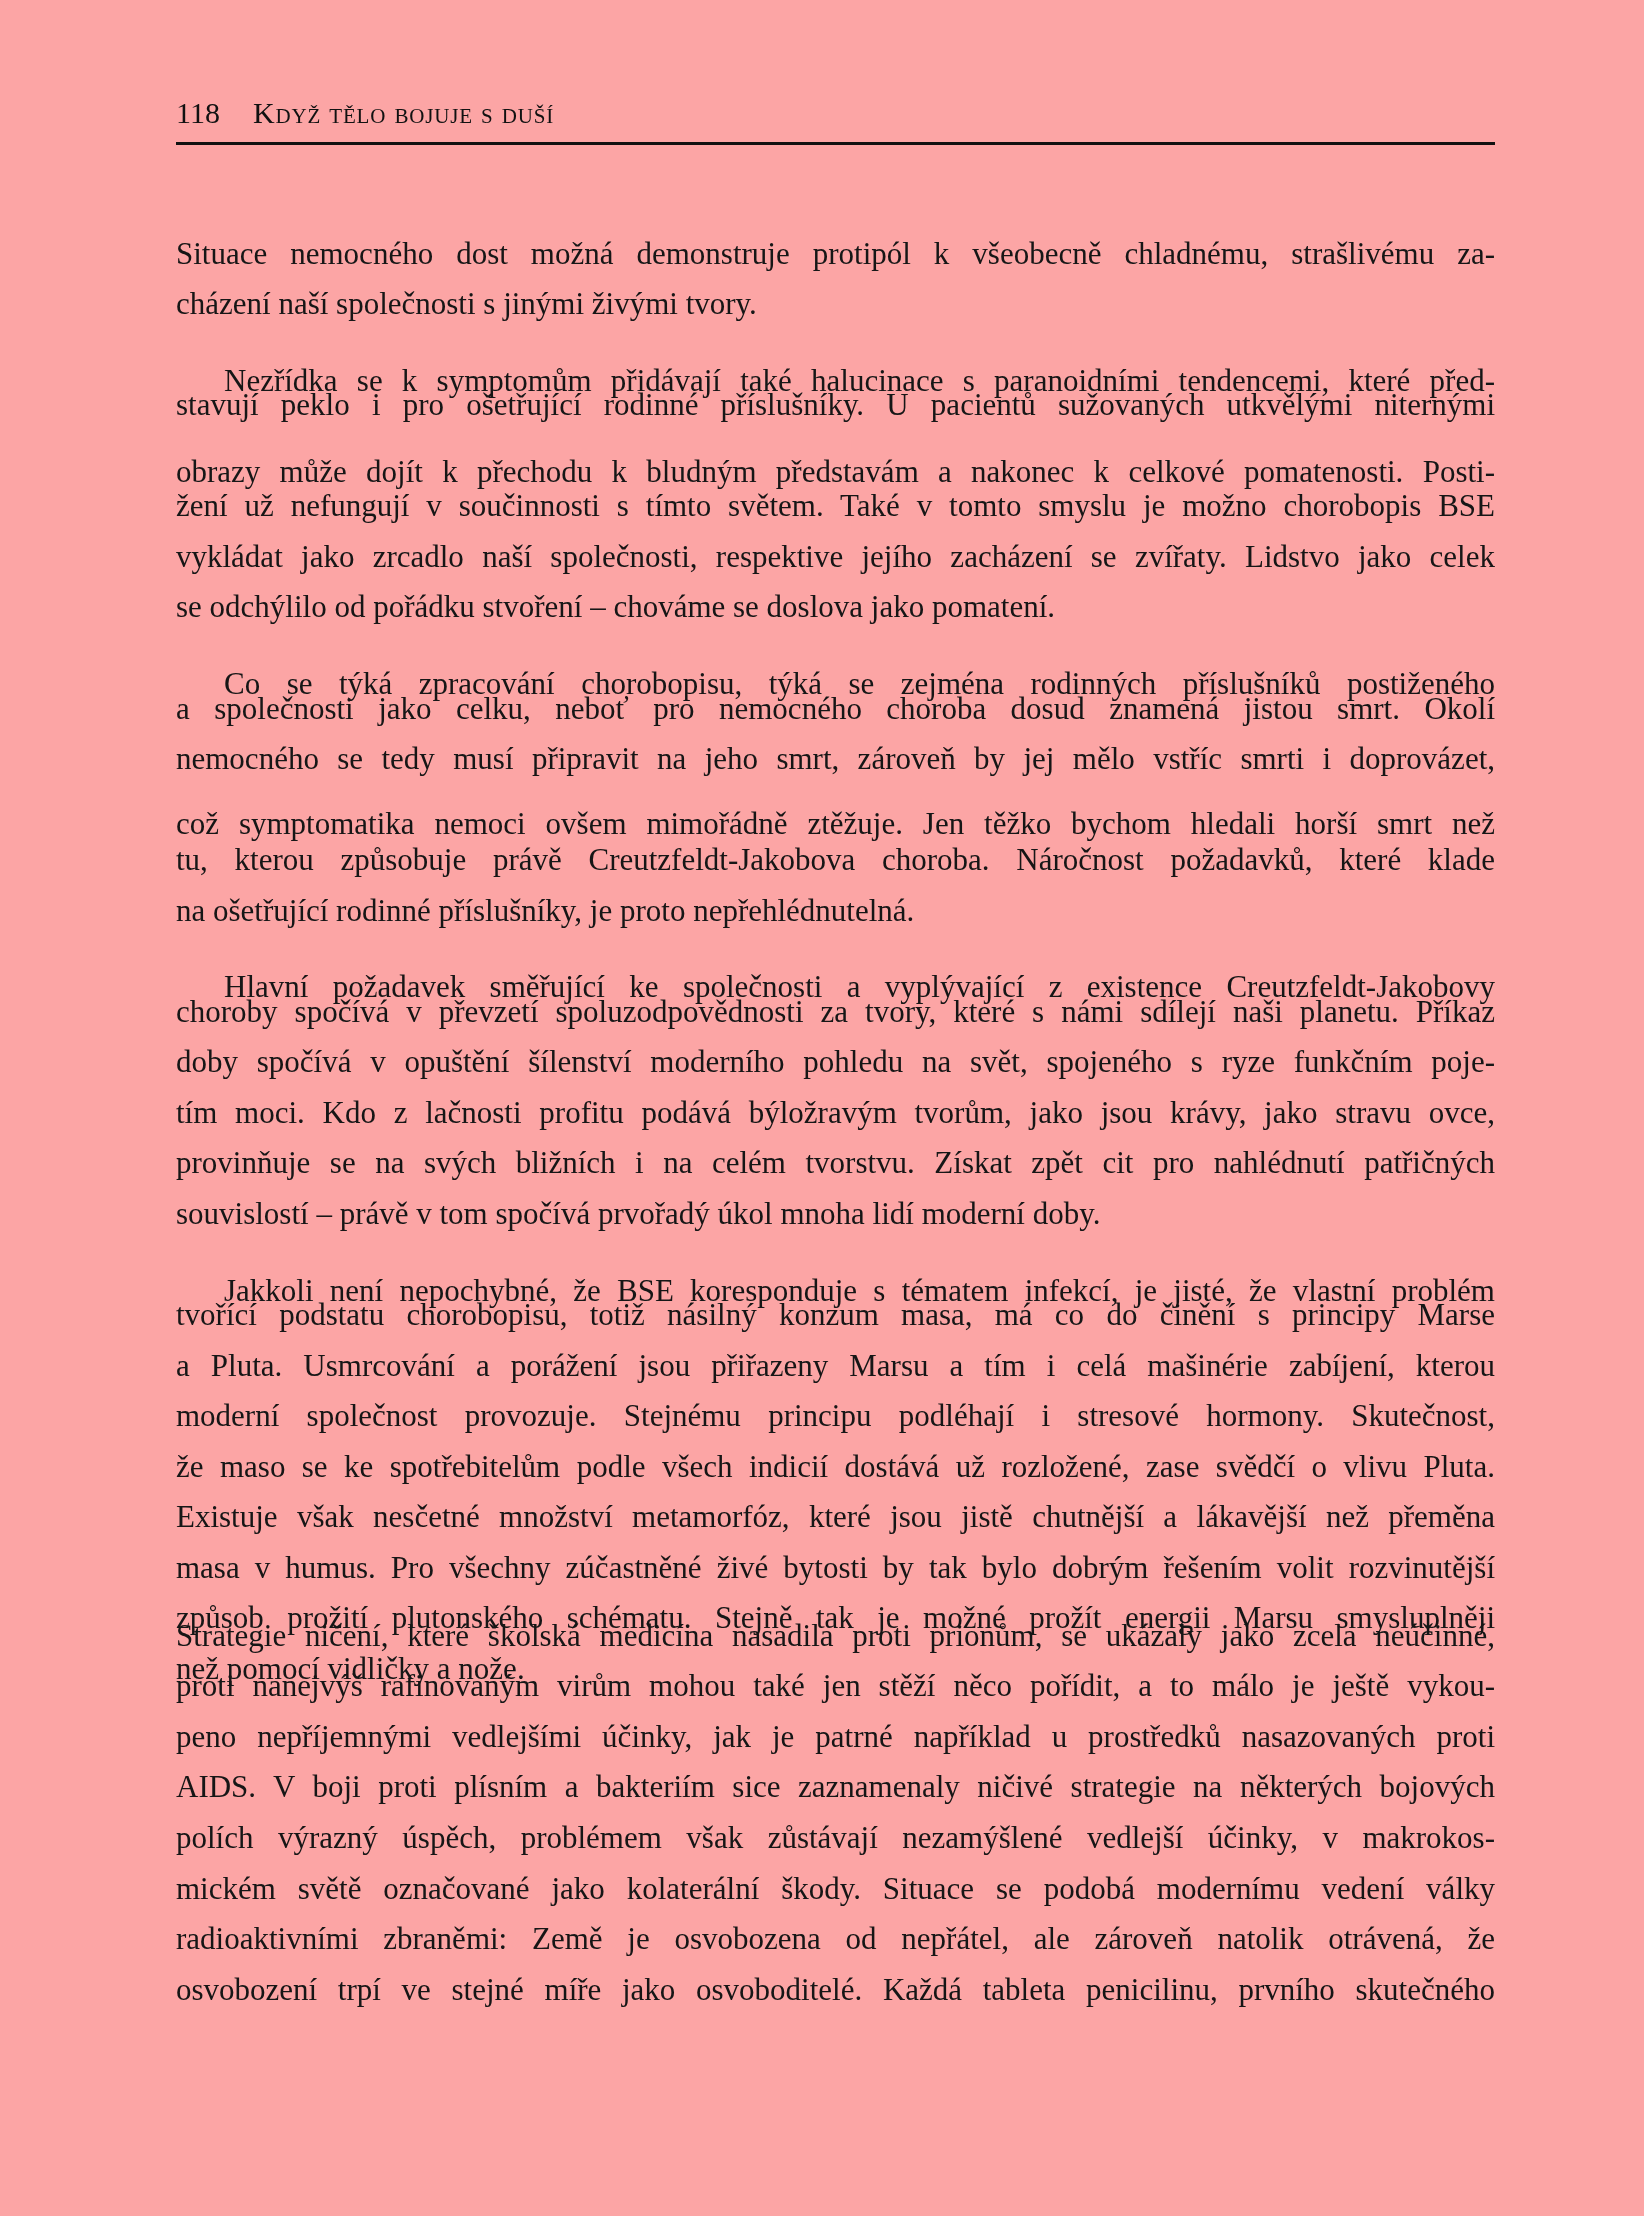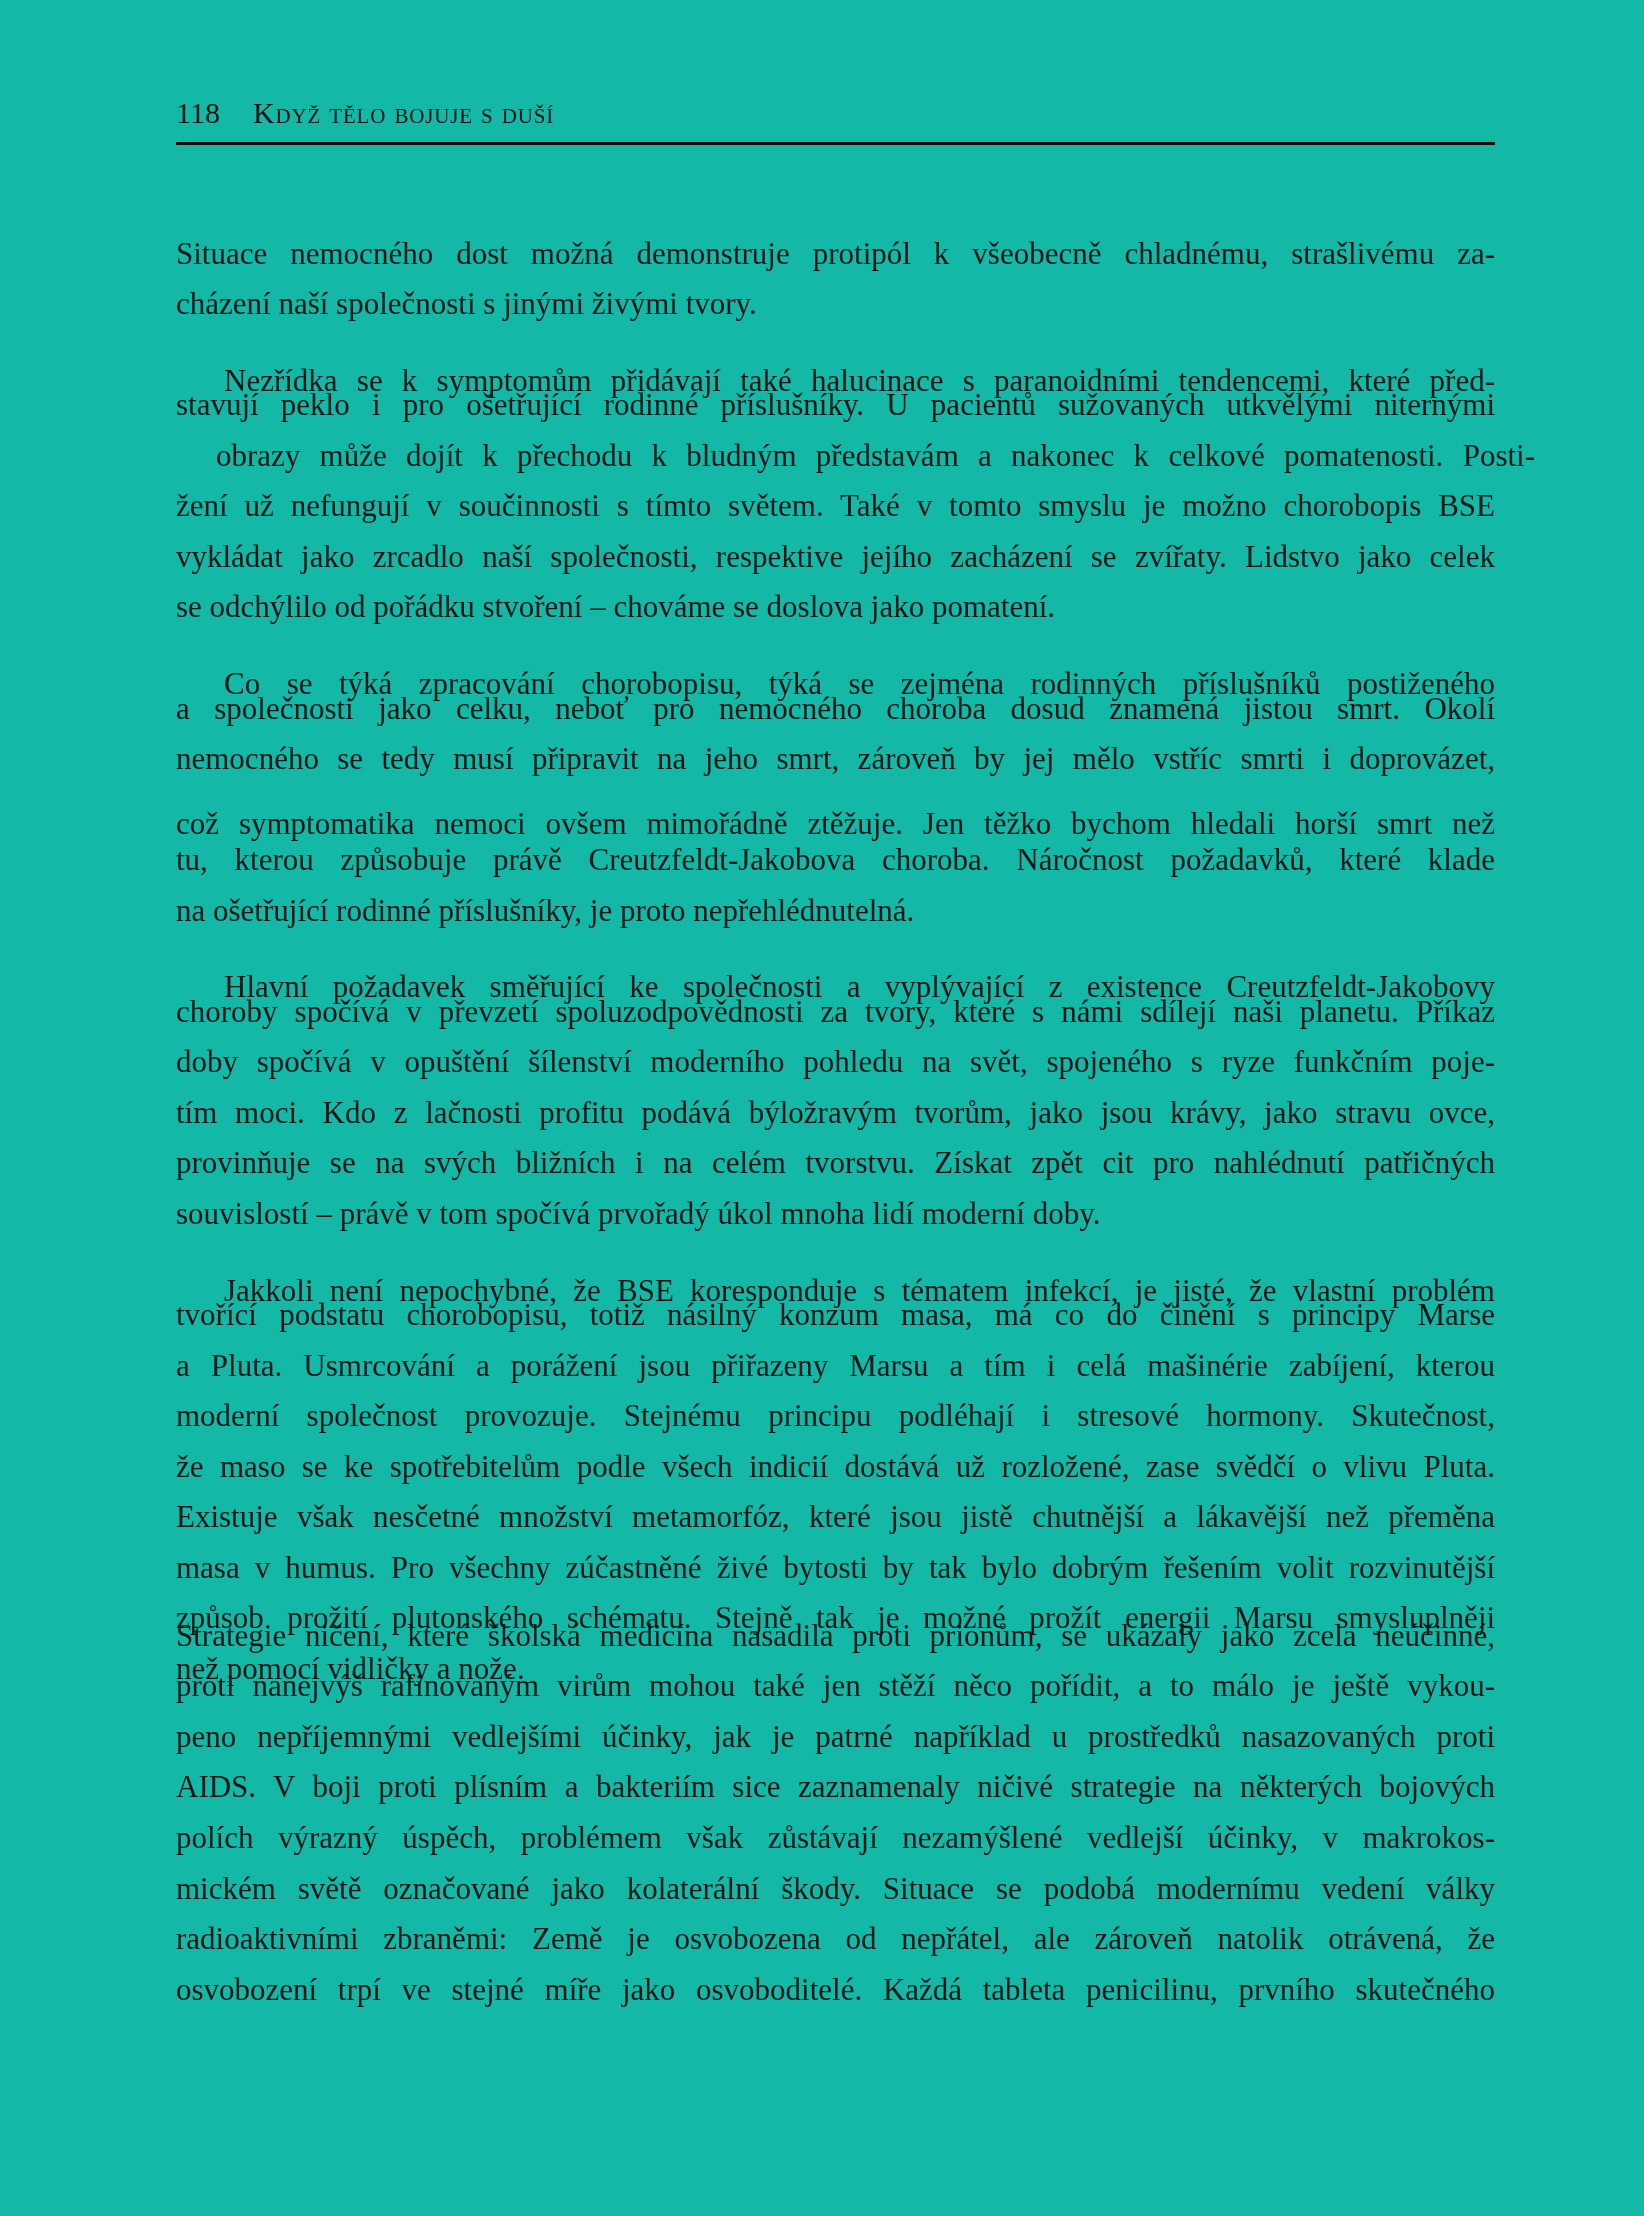--- a/index.html
+++ b/index.html
@@ -1,17 +1,17 @@
 <!DOCTYPE html>
 <html style="font-size:13.3px"><head>
 <meta charset="utf-8">
 <style>
   html, body { margin: 0; padding: 0; background: #ffffff; }
   body { width: 1645px; height: 2216px; position: relative; overflow: hidden; color: #1a1a1a; }
-  .page { position: absolute; left: 0; top: 0; width: 1645px; height: 2216px; background: #14b8a6; }
+  .page { position: absolute; left: 0; top: 0; width: 1645px; height: 2216px; background: #fca5a5; }
   .running-head {
     position: absolute; left: 176px; top: 93px; width: 1319px; height: 40px;
     font-family: "Liberation Serif", "DejaVu Serif", serif; font-size: 30px; line-height: 40px; color: #111;
   }
   .running-head .folio { display: inline-block; width: 77px; }
   .running-head .title { font-variant: small-caps; letter-spacing: 0.8px; }
   .head-rule {
     position: absolute; left: 176px; top: 142px; width: 1319px; height: 3.3px; background: #111;
   }
   .line {
@@ -35,21 +35,21 @@
   <div class="running-head">
     <span class="folio">118</span><span class="title">Když tělo bojuje s duší</span>
   </div>
   <div class="head-rule"></div>
 
   <div id="section1">
       <div class="line" style="top: 234px;">Situace nemocného dost možná demonstruje protipól k všeobecně chladnému, strašlivému za-</div>
       <div class="line last" style="top: 284px;">cházení naší společnosti s jinými živými tvory.</div>
       <div class="line indent" style="top: 335px;">Nezřídka se k symptomům přidávají také halucinace s paranoidními tendencemi, které před-</div>
       <div class="line" style="top: 385px; font-family: Liberation Serif, serif;">stavují peklo i pro ošetřující rodinné příslušníky. U pacientů sužovaných utkvělými niternými</div>
-      <div class="line" style="top: 436px; margin-left: 40px;">obrazy může dojít k přechodu k bludným představám a nakonec k celkové pomatenosti. Posti-</div>
+      <div class="line" style="top: 452px;">obrazy může dojít k přechodu k bludným představám a nakonec k celkové pomatenosti. Posti-</div>
       <div class="line" style="top: 486px;">žení už nefungují v součinnosti s tímto světem. Také v tomto smyslu je možno chorobopis BSE</div>
       <div class="line" style="top: 537px;">vykládat jako zrcadlo naší společnosti, respektive jejího zacházení se zvířaty. Lidstvo jako celek</div>
       <div class="line last" style="top: 587px;">se odchýlilo od pořádku stvoření – chováme se doslova jako pomatení.</div>
       <div class="line indent" style="top: 638px;">Co se týká zpracování chorobopisu, týká se zejména rodinných příslušníků postiženého</div>
       <div class="line" style="top: 689px;">a společnosti jako celku, neboť pro nemocného choroba dosud znamená jistou smrt. Okolí</div>
       <div class="line" style="top: 739px;">nemocného se tedy musí připravit na jeho smrt, zároveň by jej mělo vstříc smrti i doprovázet,</div>
       <div class="line" style="top: 790px; margin-top: 14px;">což symptomatika nemoci ovšem mimořádně ztěžuje. Jen těžko bychom hledali horší smrt než</div>
       <div class="line" style="top: 840px;">tu, kterou způsobuje právě Creutzfeldt-Jakobova choroba. Náročnost požadavků, které klade</div>
       <div class="line last" style="top: 891px;">na ošetřující rodinné příslušníky, je proto nepřehlédnutelná.</div>
       <div class="line indent" style="top: 941px;">Hlavní požadavek směřující ke společnosti a vyplývající z existence Creutzfeldt-Jakobovy</div>

